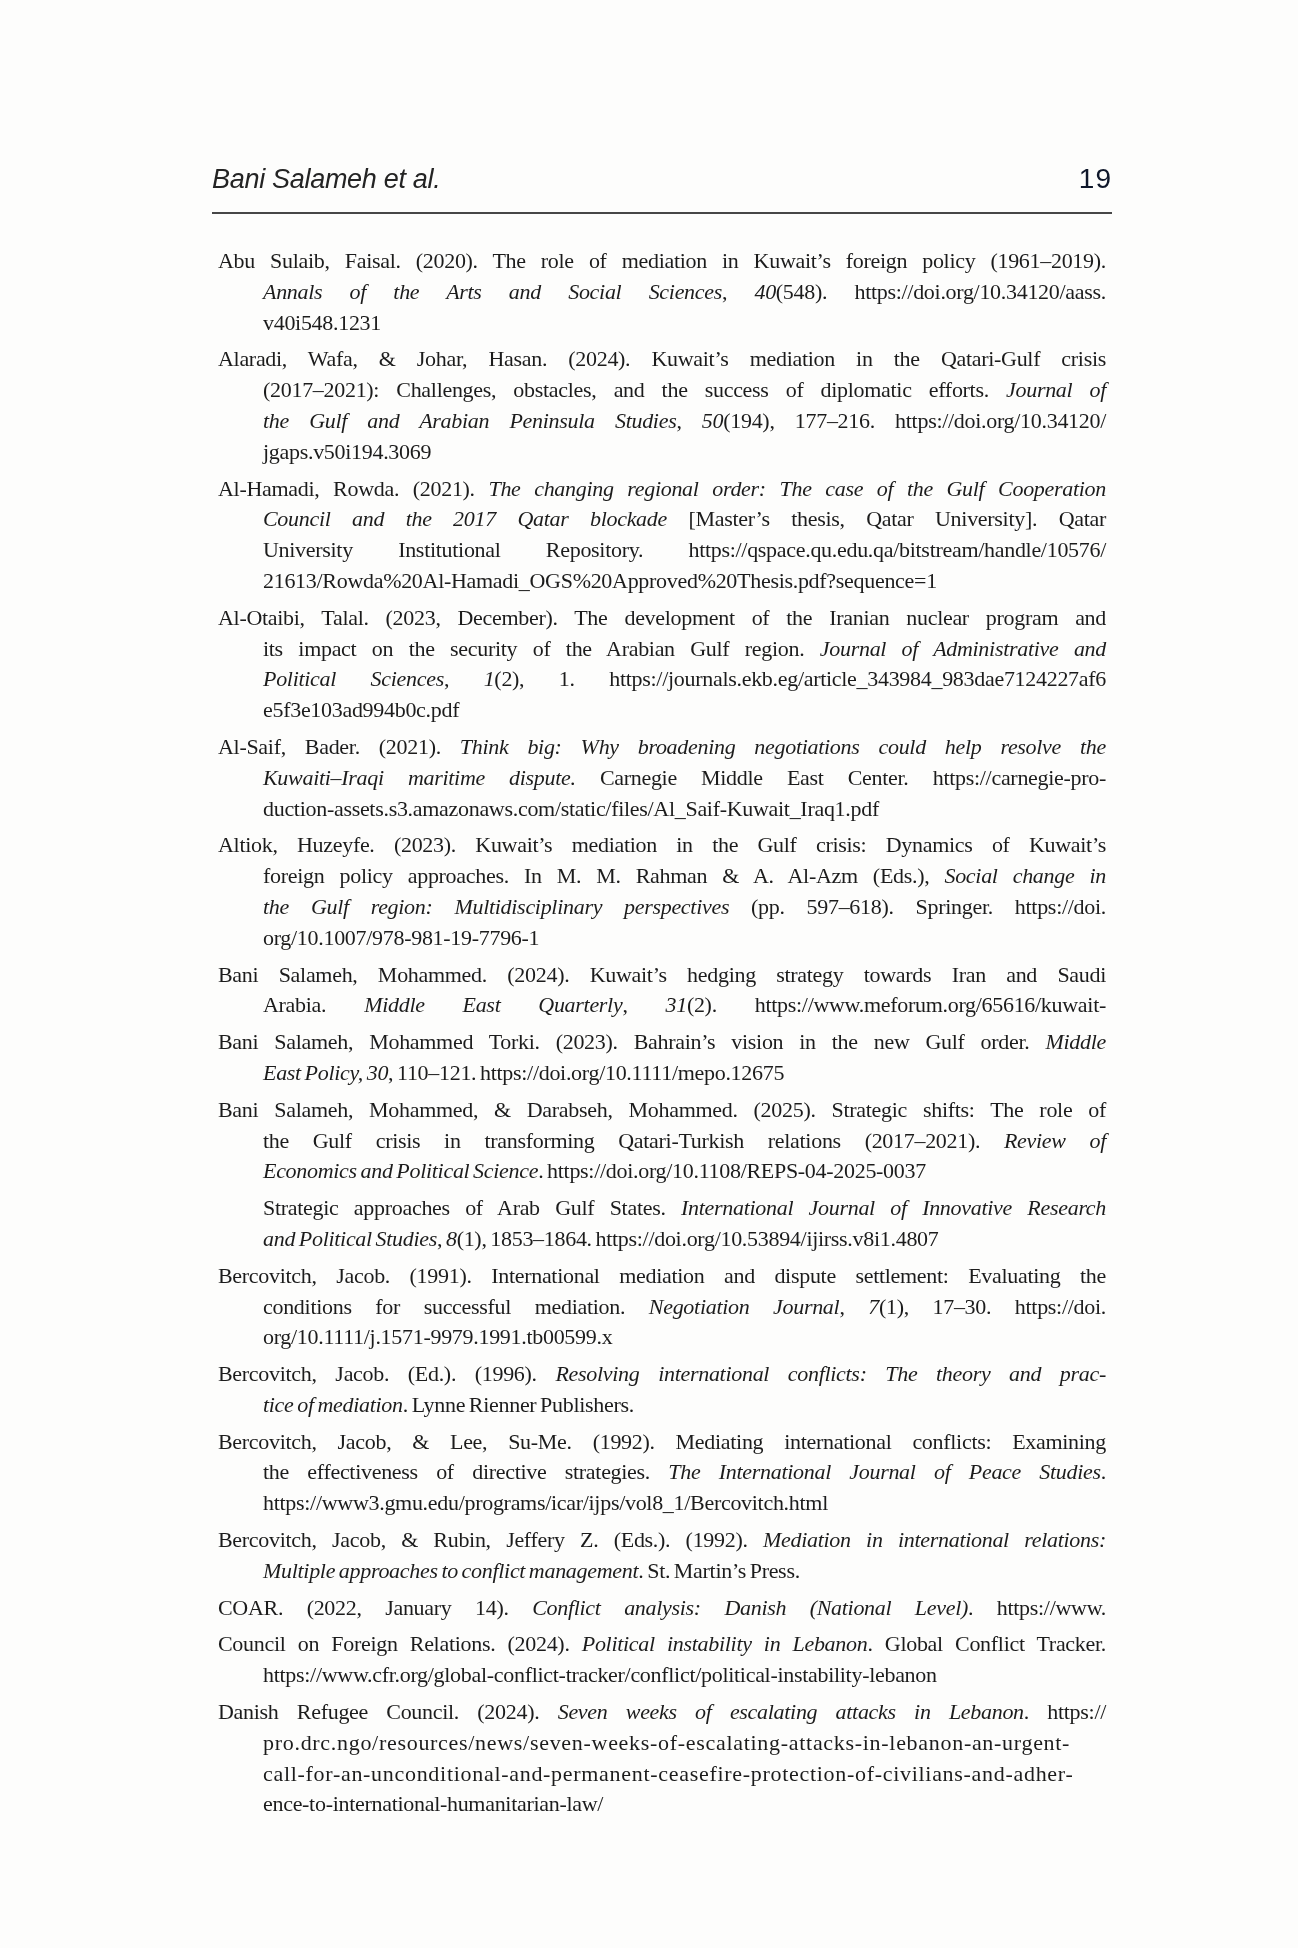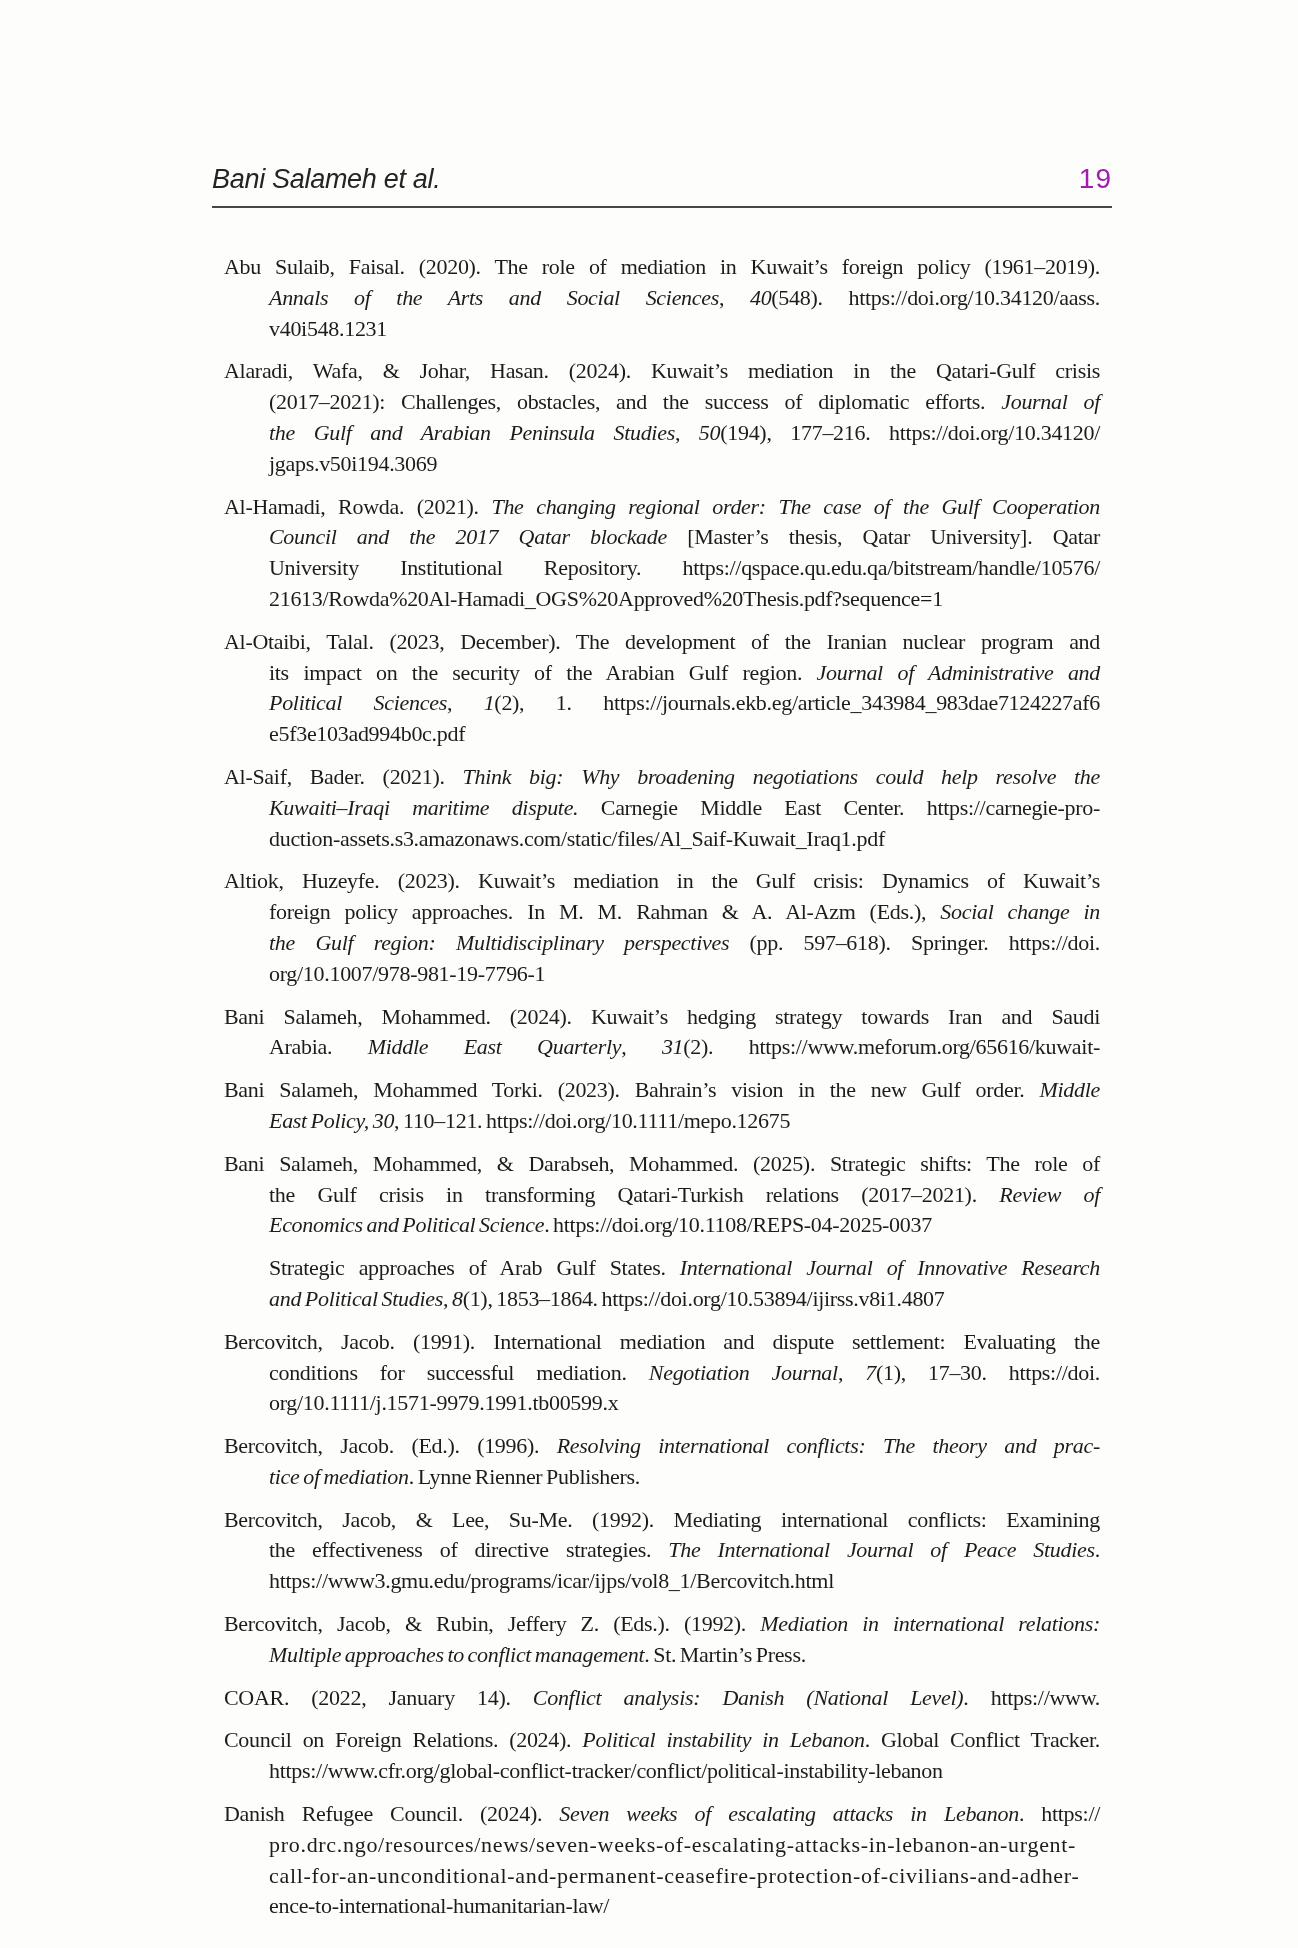--- a/index.html
+++ b/index.html
@@ -16,46 +16,46 @@
     overflow: hidden;
   }
   .page-header {
     position: absolute;
     left: 212px; top: 163px;
     width: 900px;
     display: flex;
     justify-content: space-between;
     align-items: baseline;
     border-bottom: 2px solid #474747;
-    padding-bottom: 11px;
+    padding-bottom: 17px;
     font-family: "Liberation Sans", "DejaVu Sans", sans-serif;
   }
   .running-title {
     font-style: italic;
     font-size: 27px;
     line-height: 31px;
     letter-spacing: -0.3px;
     color: #242424;
   }
   .page-number {
     font-size: 28px;
     line-height: 31px;
     letter-spacing: 1px;
-    color: #a21caf;
+    color: #0f172a;
   }
   .references-list {
     position: absolute;
     left: 212px; top: 240px;
     width: 900px;
     font-size: 22px;
     line-height: 30.8px;
     letter-spacing: -0.3px;
     word-spacing: -1.5px;
   }
-  .reference { margin: 12px; }
+  .reference { margin: 6px; }
   .ref-line {
     text-align: justify;
     text-align-last: justify;
     white-space: normal;
   }
   .ref-line.cont { padding-left: 45px; }
   .ref-line.last { text-align-last: left; }
   .ref-line.nospace { letter-spacing: 0.7px; }
   .ref-line i { font-style: italic; }
 </style>

